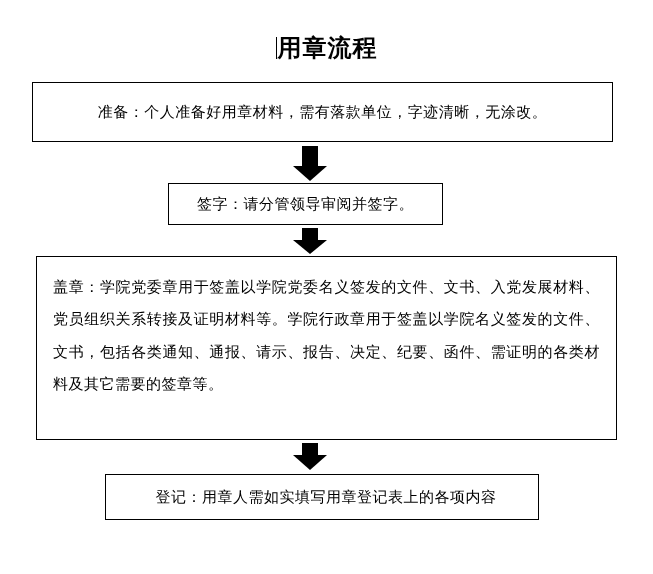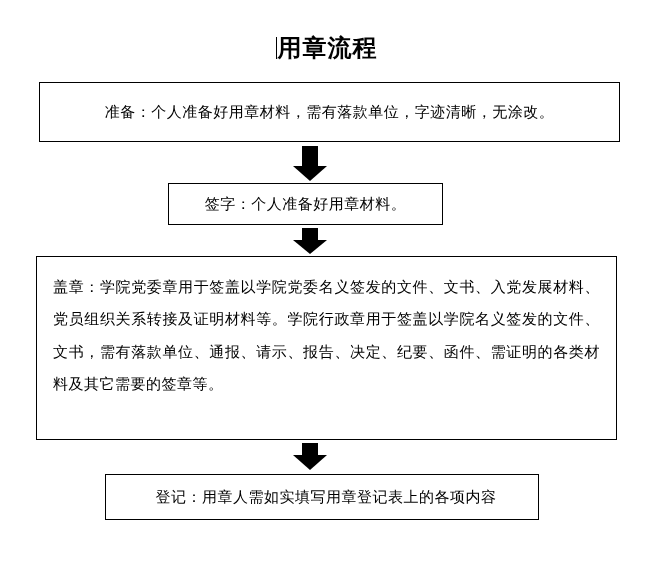--- a/index.html
+++ b/index.html
@@ -51,21 +51,21 @@
   .box-text {
     font-size: 15px;
     line-height: 1.9;
     letter-spacing: 0.5px;
     text-align: justify;
     text-justify: inter-ideograph;
   }
 
   
   #box-prepare {
-    left: 39px;
+    left: 32px;
     top: 82px;
     width: 581px;
     height: 60px;
   }
   #box-prepare .box-text {
     padding: 0 14px;
     font-size: 15px;
   }
 
   
@@ -150,30 +150,30 @@
   <div class="box" id="box-prepare">
     <div class="box-text">准备：个人准备好用章材料，需有落款单位，字迹清晰，无涂改。</div>
   </div>
 
   <div class="arrow" id="arrow-1">
     <div class="shaft"></div>
     <div class="head"></div>
   </div>
 
   <div class="box" id="box-sign">
-    <div class="box-text">签字：个人准备好用章材料。</div>
+    <div class="box-text">签字：请分管领导审阅并签字。</div>
   </div>
 
   <div class="arrow" id="arrow-2">
     <div class="shaft"></div>
     <div class="head"></div>
   </div>
 
   <div class="box" id="box-stamp">
-    <div class="box-text">盖章：学院党委章用于签盖以学院党委名义签发的文件、文书、入党发展材料、党员组织关系转接及证明材料等。学院行政章用于签盖以学院名义签发的文件、文书，需有落款单位、通报、请示、报告、决定、纪要、函件、需证明的各类材料及其它需要的签章等。</div>
+    <div class="box-text">盖章：学院党委章用于签盖以学院党委名义签发的文件、文书、入党发展材料、党员组织关系转接及证明材料等。学院行政章用于签盖以学院名义签发的文件、文书，包括各类通知、通报、请示、报告、决定、纪要、函件、需证明的各类材料及其它需要的签章等。</div>
   </div>
 
   <div class="arrow" id="arrow-3">
     <div class="shaft"></div>
     <div class="head"></div>
   </div>
 
   <div class="box" id="box-register">
     <div class="box-text">登记：用章人需如实填写用章登记表上的各项内容</div>
   </div>

